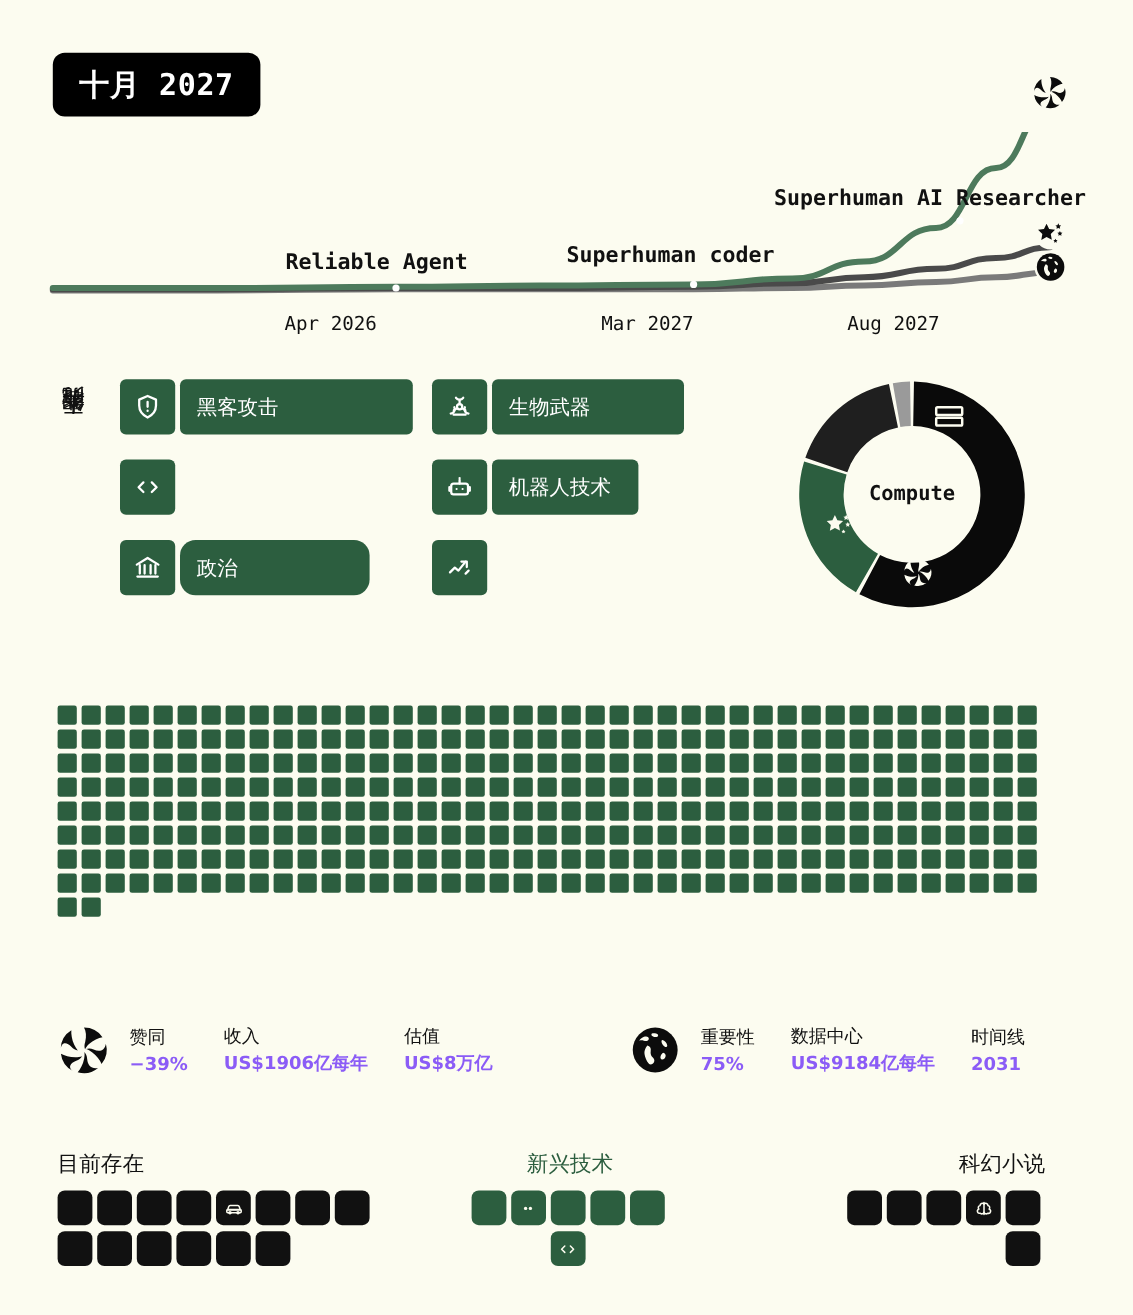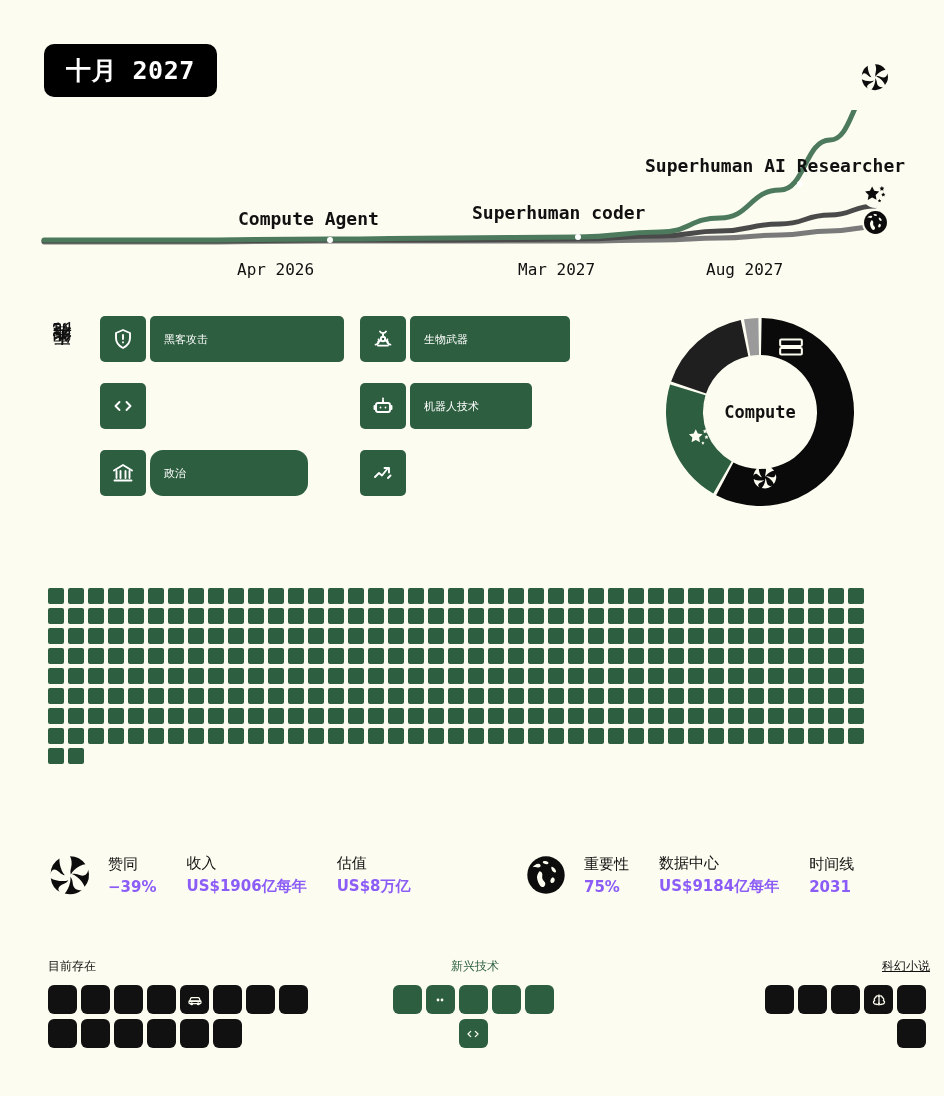--- a/index.html
+++ b/index.html
@@ -64,21 +64,21 @@
     border-radius:5px;
     display:flex;align-items:center;justify-content:center;
     flex:none;margin-right:4px;
   }
   .cap-icon svg{width:24px;height:24px;fill:none;stroke:#fff;stroke-width:1.9;
     stroke-linecap:round;stroke-linejoin:round;}
   .cap-bar{
     background:#2c5e3f;border-radius:5px;
     display:flex;align-items:center;
     padding-left:14px;
-    color:#fff;font-size:11px;
+    color:#fff;font-size:17px;
     white-space:nowrap;
   }
 
   
   .donut{position:absolute;left:660px;top:312px;width:200px;height:200px;}
   .donut-center{
     position:absolute;left:0;top:0;width:200px;height:200px;
     display:flex;align-items:center;justify-content:center;
     font-family:"DejaVu Sans Mono","Liberation Mono",monospace;
     font-size:17px;font-weight:bold;color:#111;
@@ -101,21 +101,21 @@
   
   .stats{position:absolute;left:0;top:845px;width:848px;height:80px;}
   .stat-group{position:absolute;display:flex;align-items:center;}
   .stat-ico{width:44px;height:44px;flex:none;margin-right:16px;}
   .stat-item{margin-right:30px;}
   .stat-label{font-size:15px;color:#111;margin-bottom:4px;white-space:nowrap;}
   .stat-value{font-size:15px;font-weight:bold;color:#8b5cf6;white-space:nowrap;}
 
   
   .tier{position:absolute;}
-  .tier-title{font-size:12px;margin-bottom:10px;white-space:nowrap;}
+  .tier-title{font-size:18px;margin-bottom:10px;white-space:nowrap;}
   .tier-grid{display:flex;flex-wrap:wrap;width:100%;}
   .tcell{
     width:29px;height:29px;border-radius:6px;background:#111;
     margin:0 4px 5px 0;
     display:flex;align-items:center;justify-content:center;
   }
   .tcell svg{width:16px;height:16px;}
   .tier-green .tcell{background:#2c5e3f;}
   .tier-green .tier-title{color:#2c5e3f;}
 </style>
@@ -129,25 +129,25 @@
   <div class="chart">
     <svg id="chart-svg" width="944" height="180" viewBox="0 0 944 180">
         <path d="M 44 132 C 112 132 112 132 180 132 C 255 132 255 131 330 131 C 390 131 390 131 450 131 C 514 131 514 131 578 131 C 619 131 619 130 660 130 C 690 130 690 128 720 128 C 750 128 750 125 780 125 C 805 125 805 121 830 121 C 852.5 121 852.5 117 875 117" fill="none" stroke="#7a7a7a" stroke-width="5" stroke-linecap="round"></path>
         <path d="M 44 131 C 112 131 112 131 180 131 C 255 131 255 130 330 130 C 390 130 390 130 450 130 C 514 130 514 129 578 129 C 619 129 619 126 660 126 C 690 126 690 121 720 121 C 750 121 750 114 780 114 C 805 114 805 105 830 105 C 852.5 105 852.5 96 875 96" fill="none" stroke="#4a4a4a" stroke-width="5" stroke-linecap="round"></path>
         <path d="M 44 130 C 112 130 112 130 180 130 C 255 130 255 129 330 129 C 390 129 390 128 450 128 C 514 128 514 127 578 127 C 619 127 619 122 660 122 C 690 122 690 108 720 108 C 750 108 750 80 780 80 C 805 80 805 30 830 30 C 852.5 30 852.5 -22 875 -22" fill="none" stroke="#4d7a5c" stroke-width="5" stroke-linecap="round"></path>
         <circle cx="330" cy="130" r="3" fill="#fff"></circle>
         <circle cx="578" cy="127" r="3" fill="#fff"></circle>
         <circle cx="800" cy="74" r="3" fill="#fff"></circle>
       </svg>
     <div id="chart-overlay">
-        <div class="milestone-label" style="left: 238px; top: 98px;">Compute Agent</div>
+        <div class="milestone-label" style="left: 238px; top: 98px;">Reliable Agent</div>
         <div class="milestone-label" style="left: 472px; top: 92px;">Superhuman coder</div>
         <div class="milestone-label" style="left: 645px; top: 45px;">Superhuman AI Researcher</div>
         <div class="tick-label" style="left: 237px; top: 150px;">Apr 2026</div>
-        <div class="tick-label" style="left: 490px; top: 150px; padding-left: 28px;">Mar 2027</div>
+        <div class="tick-label" style="left: 473px; top: 150px; padding-left: 28px;">Mar 2027</div>
         <div class="tick-label" style="left: 706px; top: 150px;">Aug 2027</div>
         <div class="endpoint-icon" style="left: 860px; top: -48px; width: 30px; height: 30px;">
           <svg viewBox="0 0 40 40" width="30" height="30">
             <circle cx="20" cy="20" r="19" fill="none"></circle>
             <g fill="#0c0c0c">
               <path d="M20 3a17 17 0 0 1 14 7.3c-3 .4-7 2.2-10.2 5.2-1.4 1.3-2.4 2.7-3 4-.6-1.7-.6-3.6.1-5.6C22 9.7 21.6 5.8 20 3z"></path>
               <path d="M36.6 15.2a17 17 0 0 1-3.3 15.4c-1.1-2.8-3.7-6.2-7.2-8.9-1.5-1.2-3-2-4.4-2.5 1.7-.6 3.6-.5 5.6.4 4.4 2 8.2 1.1 9.3-4.4z"></path>
               <path d="M30.7 33.6A17 17 0 0 1 15.2 36.8c2-2.2 4-5.8 4.9-10.2.4-1.9.4-3.6.2-5 1.2 1.3 1.9 3 2.1 5.2.4 4.8 3 7.7 8.3 6.8z"></path>
               <path d="M11.6 36A17 17 0 0 1 2.5 22.9c2.6 1.5 6.6 2.6 11 2.6 1.9 0 3.6-.3 5-.8-.9 1.5-2.4 2.7-4.4 3.5-4.5 1.8-6.5 5.1-2.5 7.8z"></path>
               <path d="M2.3 19.3A17 17 0 0 1 10.4 5.1c-.2 3 .4 7.1 2.2 11 .8 1.7 1.7 3.1 2.7 4.2-1.7-.2-3.4-1.1-4.9-2.7-3.3-3.5-7.2-4.1-8.1 1.7z"></path>
@@ -381,21 +381,21 @@
           <div class="tcell" style="background: rgb(44, 94, 63);"></div>
           <div class="tcell" style="background: rgb(44, 94, 63);"></div>
           <div class="tcell" style="background: rgb(44, 94, 63);">
             <svg viewBox="0 0 24 24" width="16" height="16" fill="none" stroke="#fcfcf0" stroke-width="1.9" stroke-linecap="round" stroke-linejoin="round" style="color: rgb(252, 252, 240);">
               <path d="M8.5 8L4.5 12l4 4"></path>
               <path d="M15.5 8l4 4-4 4"></path>
             </svg>
           </div>
         </div>
       </div>
-      <div class="tier" style="left: 750px; top: 958px; width: 180px; text-decoration: underline;">
+      <div class="tier" style="left: 691px; top: 958px; width: 180px;">
         <div class="tier-title" style="text-align: right;">科幻小说</div>
         <div class="tier-grid" style="justify-content: flex-end;">
           <div class="tcell" style="background: rgb(17, 17, 17);"></div>
           <div class="tcell" style="background: rgb(17, 17, 17);"></div>
           <div class="tcell" style="background: rgb(17, 17, 17);"></div>
           <div class="tcell" style="background: rgb(17, 17, 17);">
             <svg viewBox="0 0 24 24" width="16" height="16" fill="none" stroke="#fcfcf0" stroke-width="1.9" stroke-linecap="round" stroke-linejoin="round" style="color: rgb(252, 252, 240);">
               <path d="M12 4.5v15"></path>
               <path d="M12 6.5a3 3 0 0 0-5 2 2.6 2.6 0 0 0-1.4 4.4A2.7 2.7 0 0 0 7.4 18 2.8 2.8 0 0 0 12 17"></path>
               <path d="M12 6.5a3 3 0 0 1 5 2 2.6 2.6 0 0 1 1.4 4.4A2.7 2.7 0 0 1 16.6 18 2.8 2.8 0 0 1 12 17"></path>

